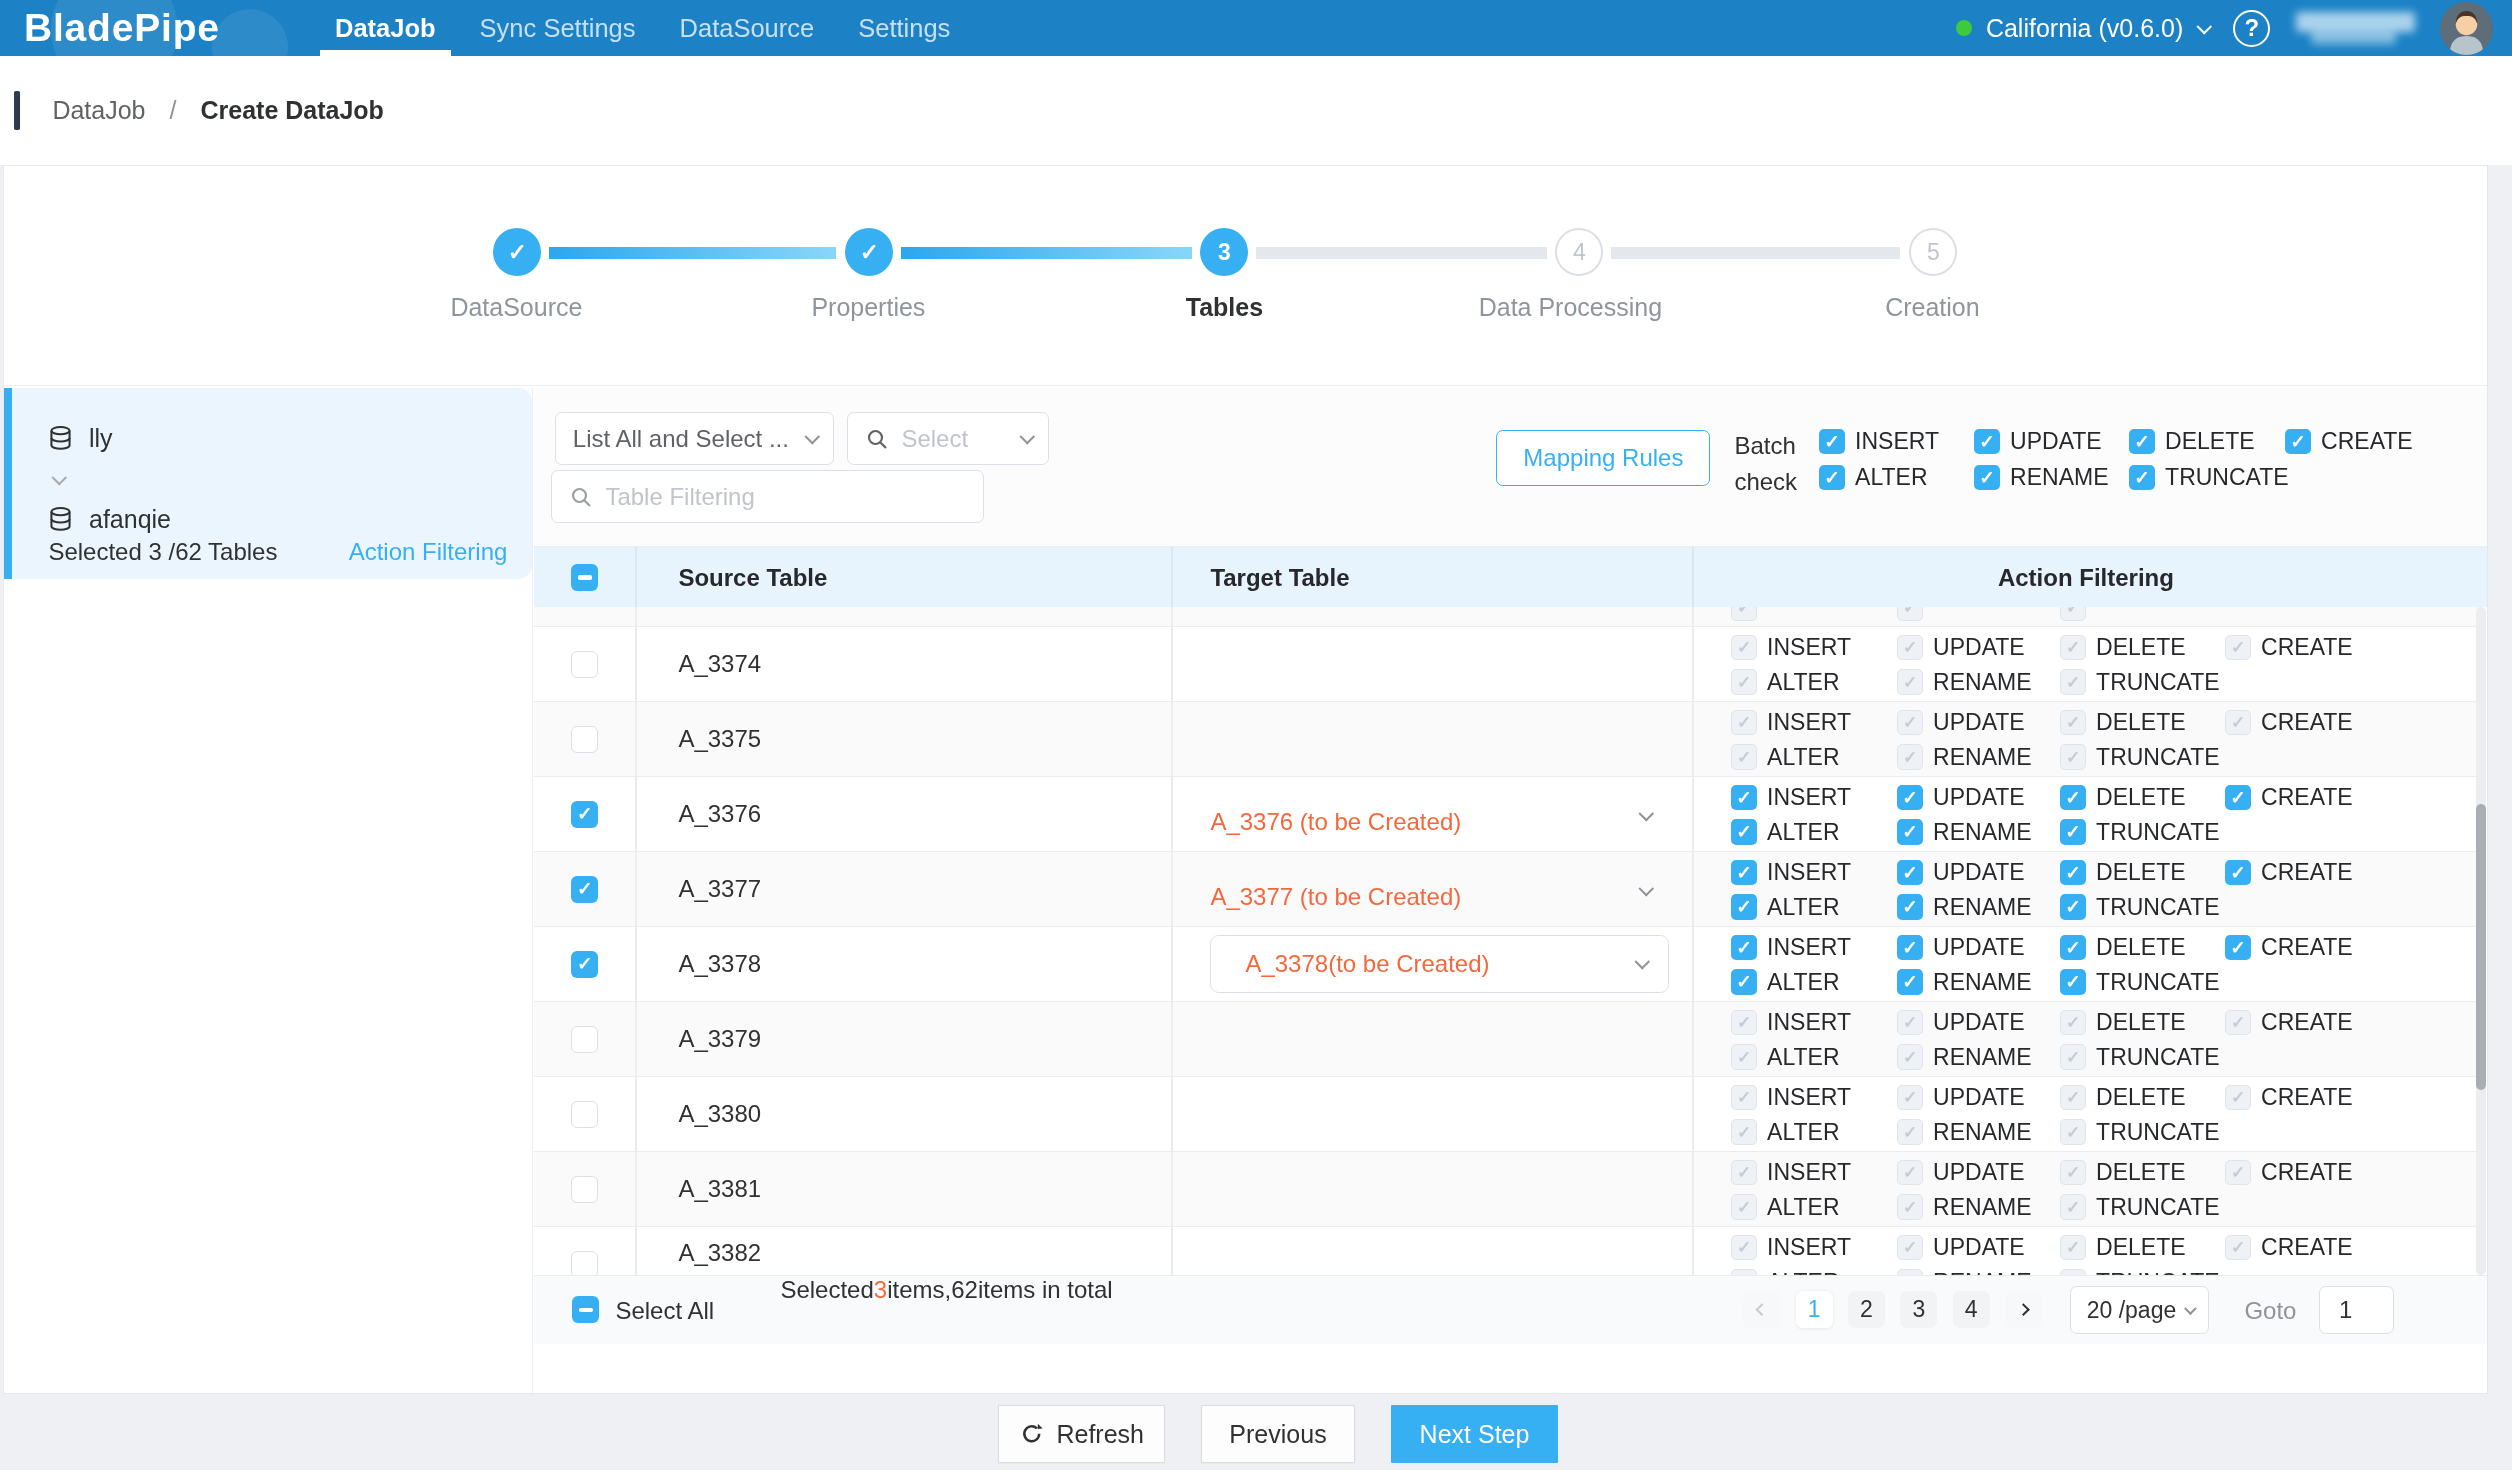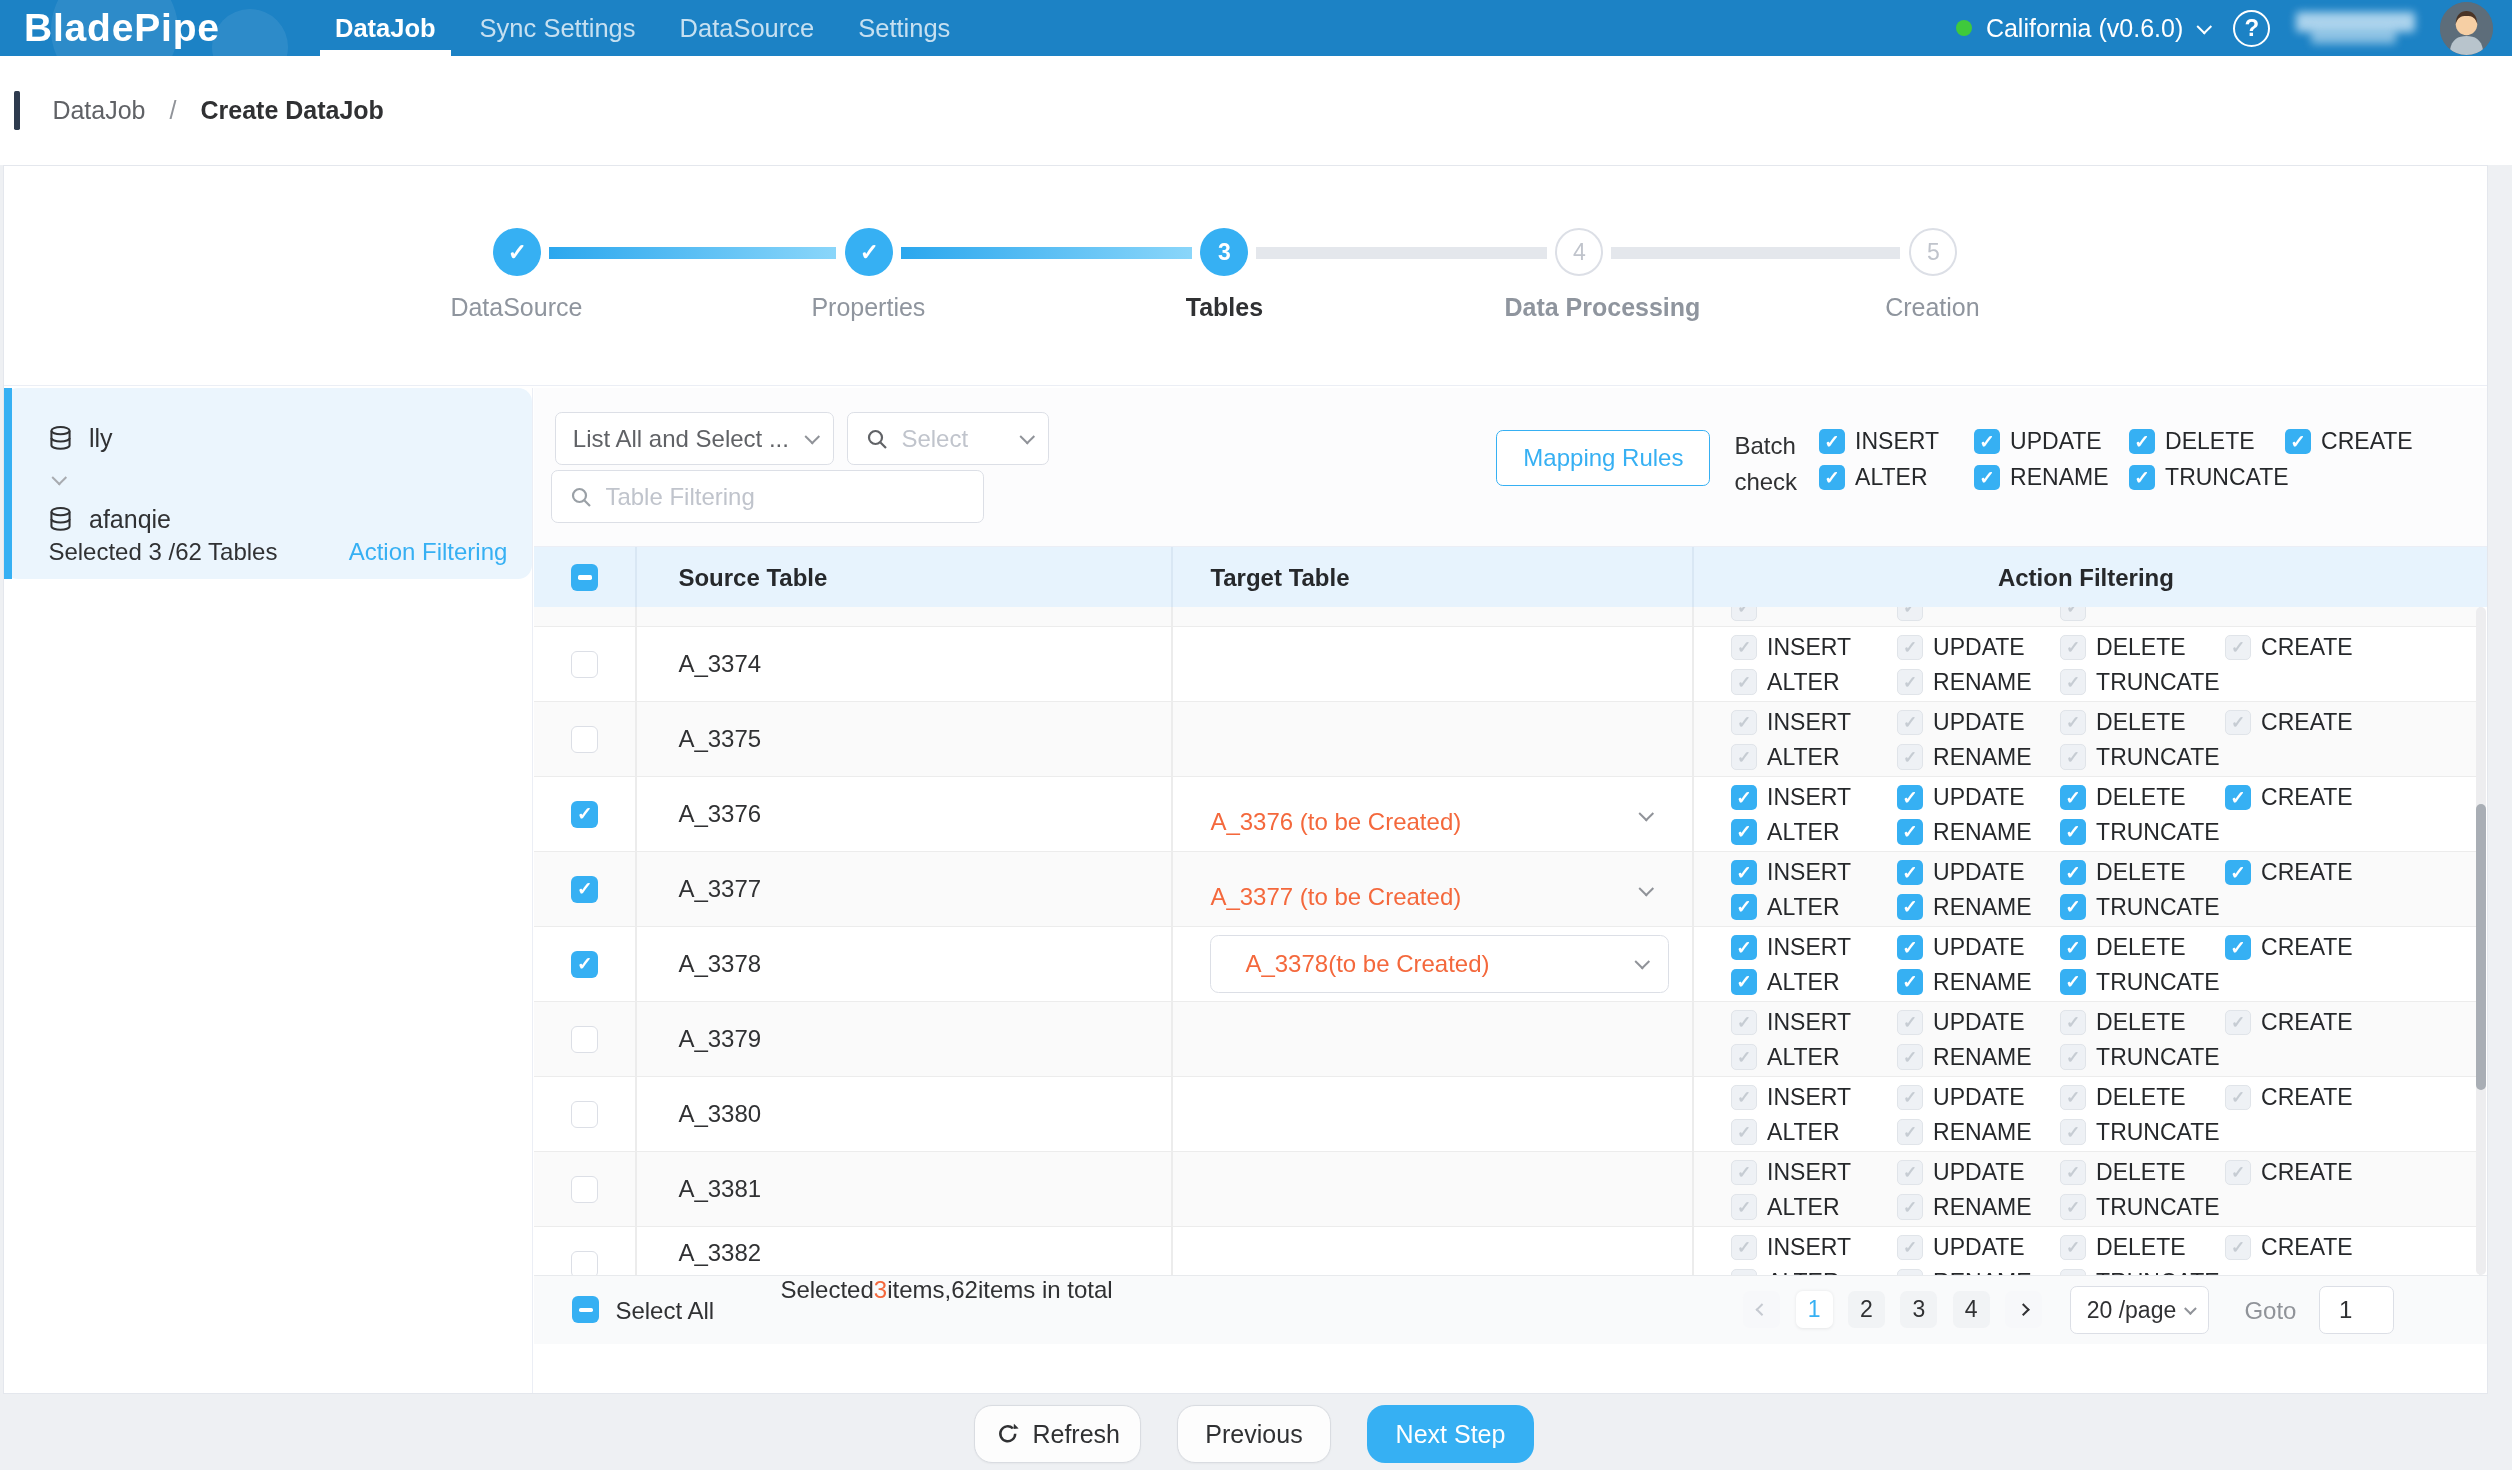--- a/index.html
+++ b/index.html
@@ -112,22 +112,22 @@
   .page-size { position:absolute; left:1536px; top:10.2px; width:139px; height:48px; border:1.7px solid #dcdfe6; border-radius:6.8px;
                background:#fff; display:flex; align-items:center; justify-content:space-between; padding:0 15.3px;
                font-size:23px; color:#303133; }
   .page-size .chev { color:#909399; width:9.3px; height:9.3px; }
   .goto-label { position:absolute; left:1710px; top:0; height:69px; display:flex; align-items:center; font-size:24px; color:#909399; }
   .goto-input { position:absolute; left:1785px; top:10.2px; width:75px; height:48px; border:1.7px solid #dcdfe6; border-radius:6.8px;
                 background:#fff; font-size:24px; color:#303133; padding-left:18.7px; font-family:"Liberation Sans",sans-serif; }
   .bottom-strip { position:absolute; left:0; top:956px; width:100%; bottom:0; background:#fff; }
   
   .actions-bar { position:absolute; left:0; top:1394px; width:2512px; height:76px; }
-  .btn { position:absolute; top:11px; height:58px; border-radius:18px; display:flex; align-items:center; justify-content:center;
-         gap:12px; font-size:25px; cursor:pointer; font-family:"Liberation Sans",sans-serif; }
+  .btn { position:absolute; top:11px; height:58px; border-radius:1px; display:flex; align-items:center; justify-content:center;
+         gap:12px; font-size:25px; cursor:pointer; font-family:"Liberation Sans",sans-serif;margin-left:24px; }
   .btn.plain { background:#fdfdfd; border:1.7px solid #d9dce1; color:#303133; box-shadow:0 0.8px 1.7px rgba(0,0,0,0.04); }
   .btn.primary { background:#36b0f3; border:none; color:#fff; }
   .sicon { flex:none; }
 </style>
 </head>
 <body>
 
 <div class="page">
 
   <div class="navbar">
@@ -175,21 +175,21 @@
         <div class="step-circle done" style="left: 489px;">✓</div>
         <div class="step-label" style="left: 376px;">DataSource</div>
         <div class="step-conn done" style="left: 545px; width: 287px;"></div>
         <div class="step-circle done" style="left: 841px;">✓</div>
         <div class="step-label" style="left: 728px;">Properties</div>
         <div class="step-conn done" style="left: 897px; width: 291px;"></div>
         <div class="step-circle current" style="left: 1196px;">3</div>
         <div class="step-label current" style="left: 1084px;">Tables</div>
         <div class="step-conn pending" style="left: 1252px; width: 291px;"></div>
         <div class="step-circle pending" style="left: 1551px;">4</div>
-        <div class="step-label" style="left: 1462px; font-weight: bold;">Data Processing</div>
+        <div class="step-label" style="left: 1430px;">Data Processing</div>
         <div class="step-conn pending" style="left: 1607px; width: 289px;"></div>
         <div class="step-circle pending" style="left: 1905px;">5</div>
         <div class="step-label" style="left: 1792px;">Creation</div>
       </div>
 
     <div class="sidebar">
       <div class="sidebar-sel">
         <div class="sidebar-accent"></div>
         <div class="db-row" style="top:36px;">
           <svg class="sicon" viewBox="0 0 24 24" width="29" height="29" fill="none" stroke="#303133" stroke-width="1.7">

